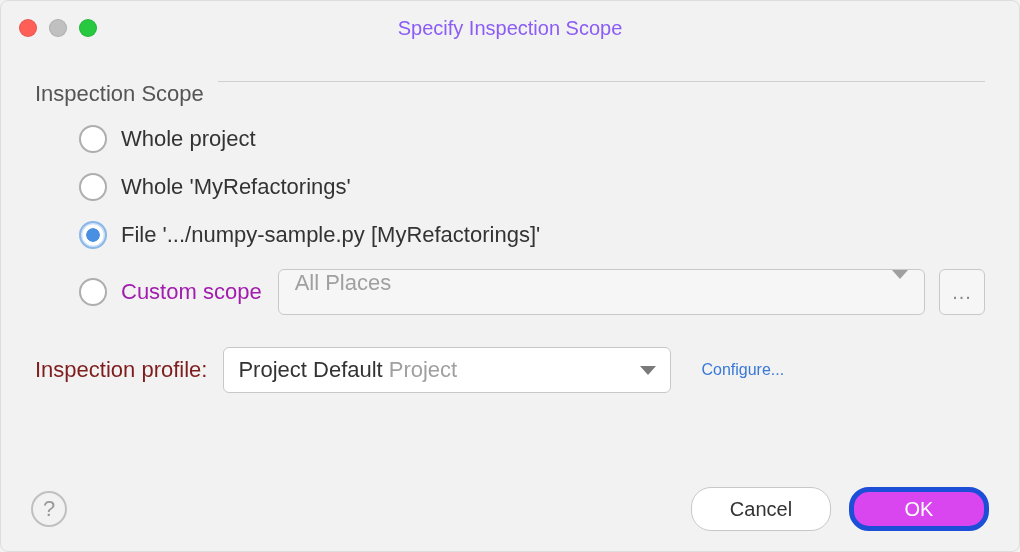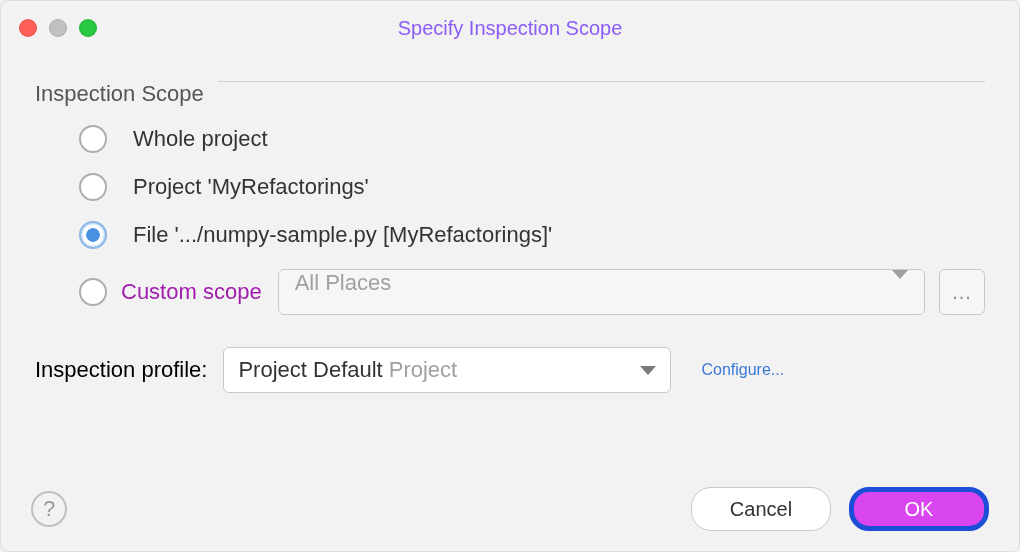--- a/index.html
+++ b/index.html
@@ -71,21 +71,20 @@
     .group-line {
       flex: 1;
       height: 1px;
       background: #d0d0d0;
     }
     .radio-row {
       display: flex;
       align-items: center;
       margin-bottom: 20px;
       padding-left: 44px;
-      gap: 12px;
     }
     .radio {
       width: 28px;
       height: 28px;
       border-radius: 50%;
       border: 2px solid #aeaeae;
       background: #fff;
       margin-right: 14px;
       position: relative;
       flex-shrink: 0;
@@ -147,21 +146,21 @@
       cursor: default;
       letter-spacing: 1px;
     }
     .profile-row {
       display: flex;
       align-items: center;
       margin-top: 28px;
     }
     .profile-label {
       font-size: 22px;
-      color: #000000;
+      color: #7f1d1d;
       margin-right: 16px;
     }
     .profile-dropdown {
       height: 46px;
       width: 448px;
       background: #fff;
       border: 1px solid #c8c8c8;
       border-radius: 6px;
       display: flex;
       align-items: center;
@@ -257,21 +256,21 @@
       <div class="group-line"></div>
     </div>
 
     <div class="radio-row">
       <div class="radio"></div>
       <div class="radio-label">Whole project</div>
     </div>
 
     <div class="radio-row">
       <div class="radio"></div>
-      <div class="radio-label">Project 'MyRefactorings'</div>
+      <div class="radio-label">Whole 'MyRefactorings'</div>
     </div>
 
     <div class="radio-row">
       <div class="radio selected"></div>
       <div class="radio-label">File '.../numpy-sample.py [MyRefactorings]'</div>
     </div>
 
     <div class="custom-row">
       <div class="radio"></div>
       <div class="custom-label">Custom scope</div>

